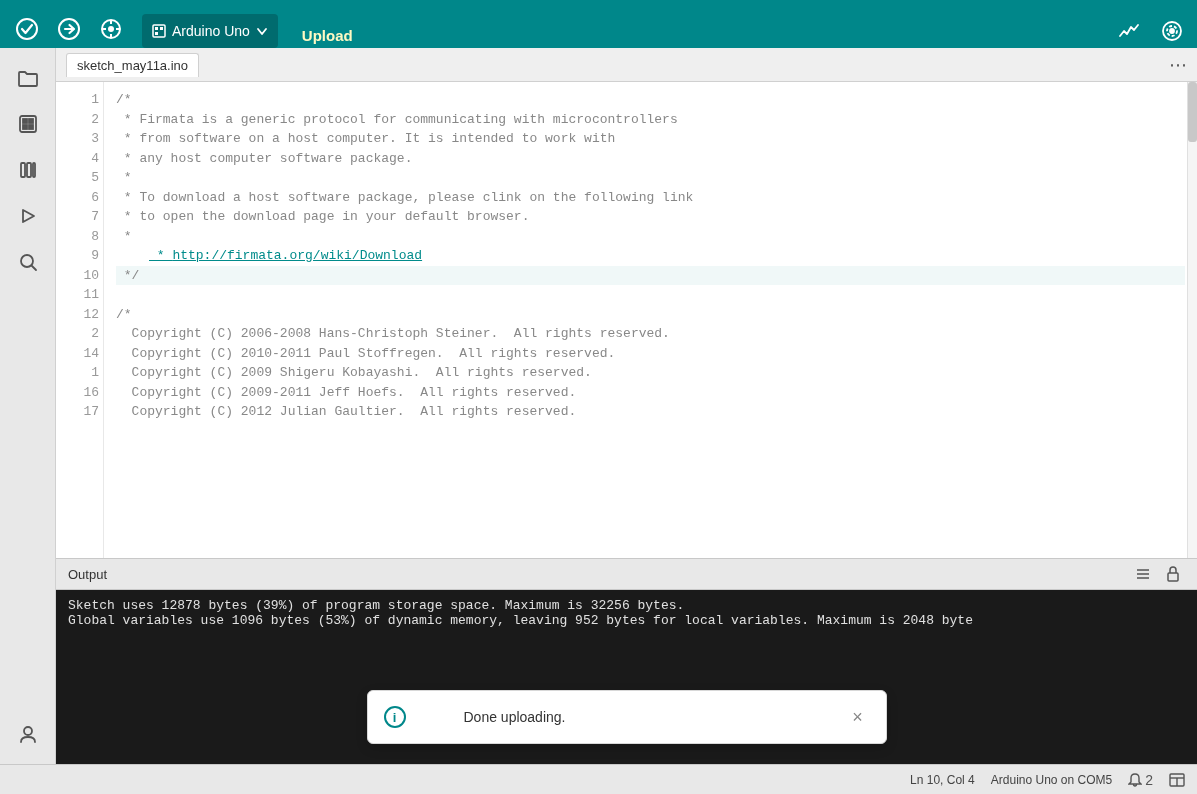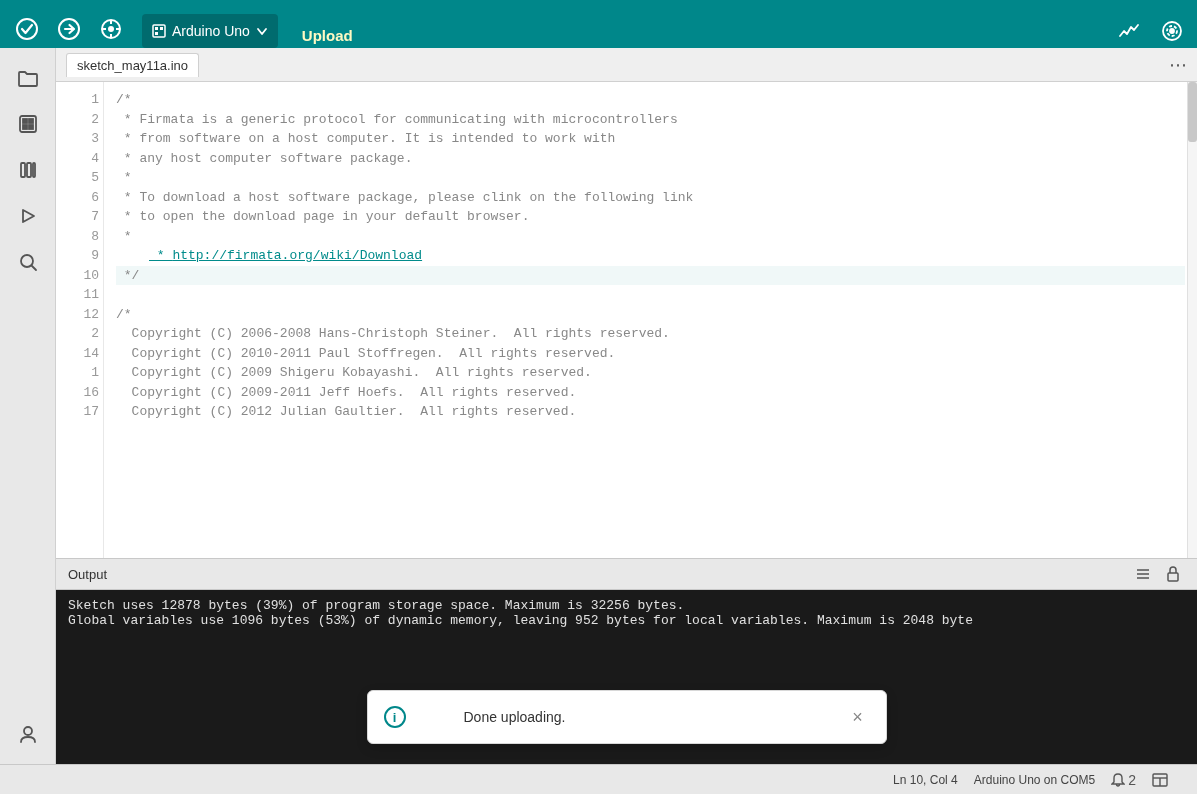--- a/index.html
+++ b/index.html
@@ -223,21 +223,21 @@
     }
 
     
     #status-bar {
       position: absolute;
       bottom: 0; left: 0; right: 0;
       height: 30px;
       background: #E8E8E8;
       border-top: 1px solid #C8C8C8;
       display: flex; align-items: center;
-      padding: 0 29px;
+      padding: 0 12px;
       font-size: 12px; color: #444;
       gap: 16px;
     }
     .status-right { margin-left: auto; display: flex; gap: 16px; align-items: center; }
     .status-icon-btn {
       background: transparent; border: none; cursor: pointer;
       font-size: 14px; color: #555;
       display: flex; align-items: center; gap: 3px;
     }
 

